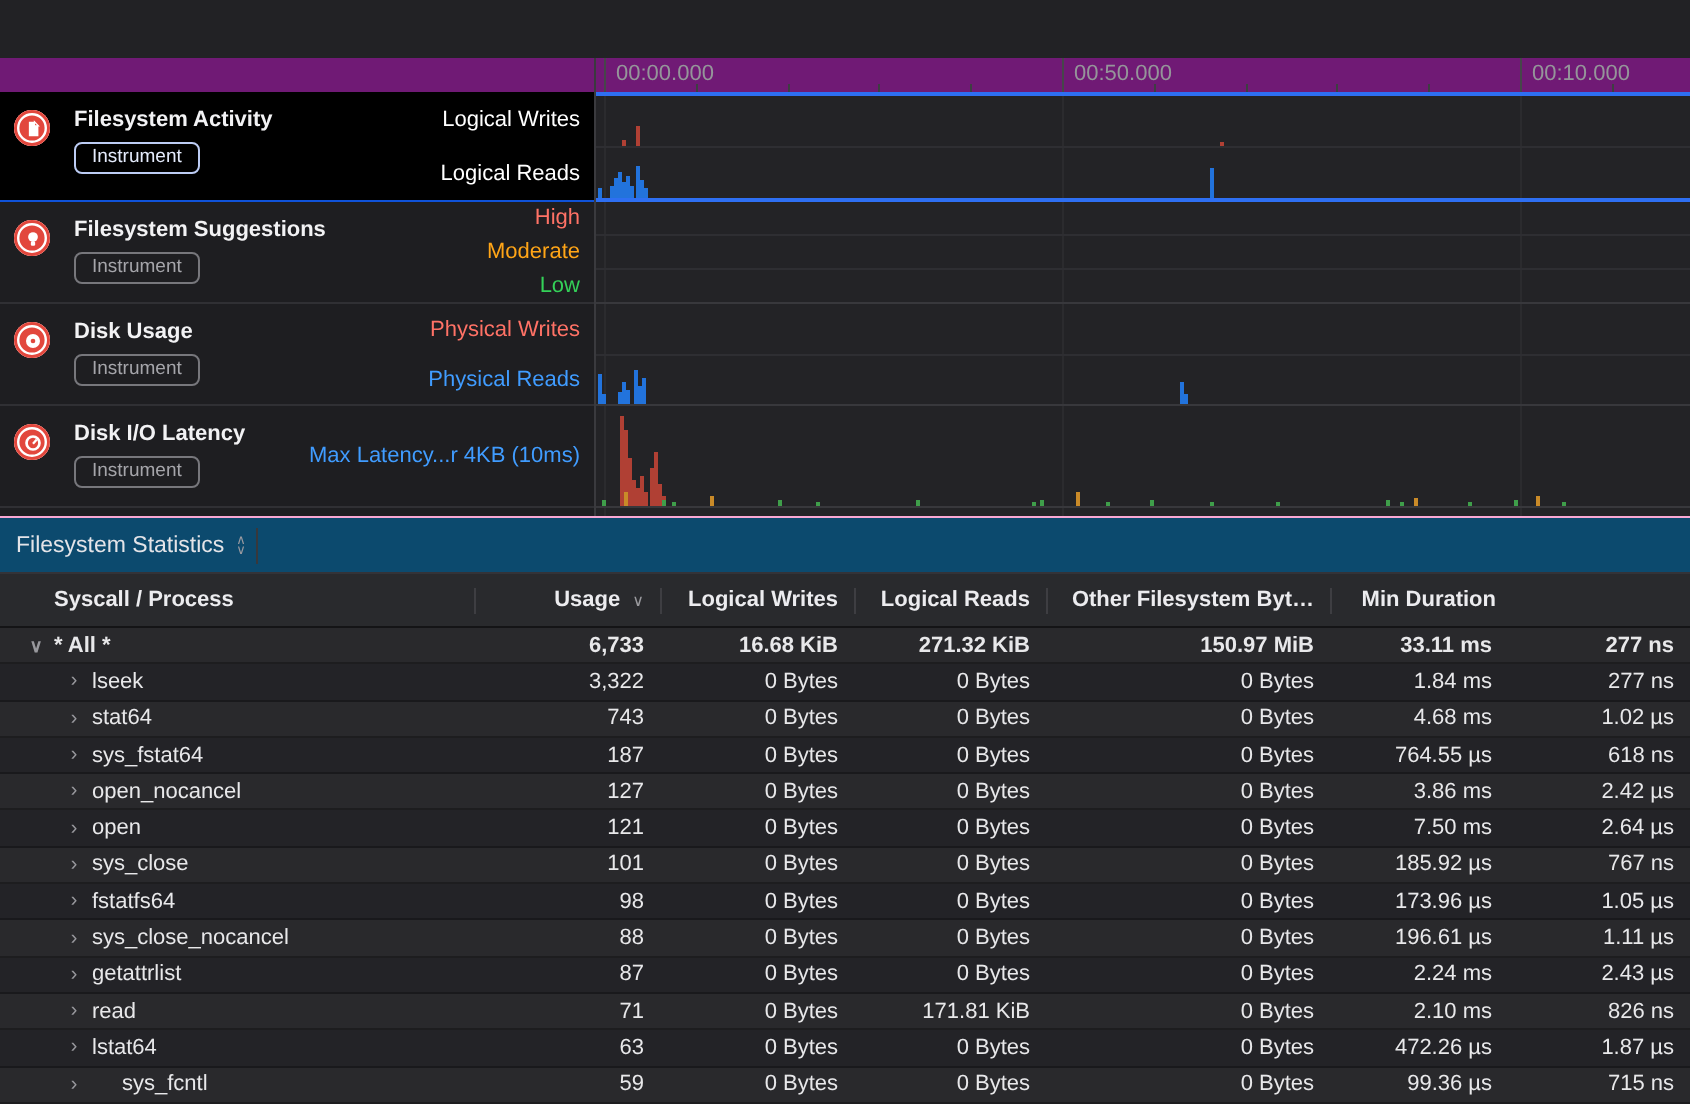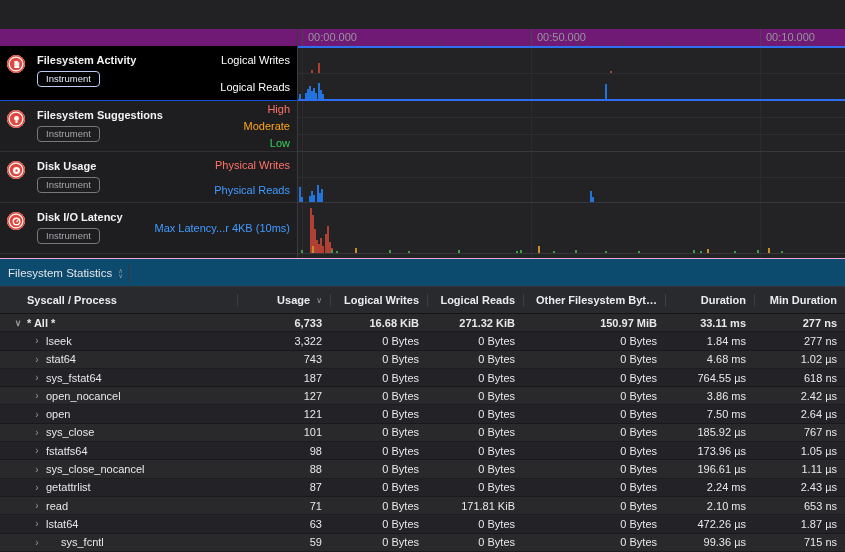--- a/index.html
+++ b/index.html
@@ -294,23 +294,20 @@
         </div>
         <div class="thc c2">
           <span>Logical Writes</span>
         </div>
         <div class="thc c3">
           <span>Logical Reads</span>
         </div>
         <div class="thc c4">
           <span>Other Filesystem Byt…</span>
         </div>
-        <div class="thc c5">
-          <span>Duration</span>
-        </div>
         <div class="thc c6">
           <span>Min Duration</span>
         </div>
       </div>
     <div id="stats-body">
         <div class="trow bold">
           <div class="tc first c0" style="padding-left: 12px;">
             <span class="disclosure open">∨</span>
             <span style="margin-left: 3px;">* All *</span>
           </div>
@@ -432,21 +429,21 @@
         <div class="trow">
           <div class="tc first c0" style="padding-left: 31px;">
             <span class="disclosure">›</span>
             <span style="margin-left: 3px;">read</span>
           </div>
           <div class="tc c1">71</div>
           <div class="tc c2">0 Bytes</div>
           <div class="tc c3">171.81 KiB</div>
           <div class="tc c4">0 Bytes</div>
           <div class="tc c5">2.10 ms</div>
-          <div class="tc c6">653 ns</div>
+          <div class="tc c6">826 ns</div>
         </div>
         <div class="trow alt">
           <div class="tc first c0" style="padding-left: 31px;">
             <span class="disclosure">›</span>
             <span style="margin-left: 3px;">lstat64</span>
           </div>
           <div class="tc c1">63</div>
           <div class="tc c2">0 Bytes</div>
           <div class="tc c3">0 Bytes</div>
           <div class="tc c4">0 Bytes</div>

